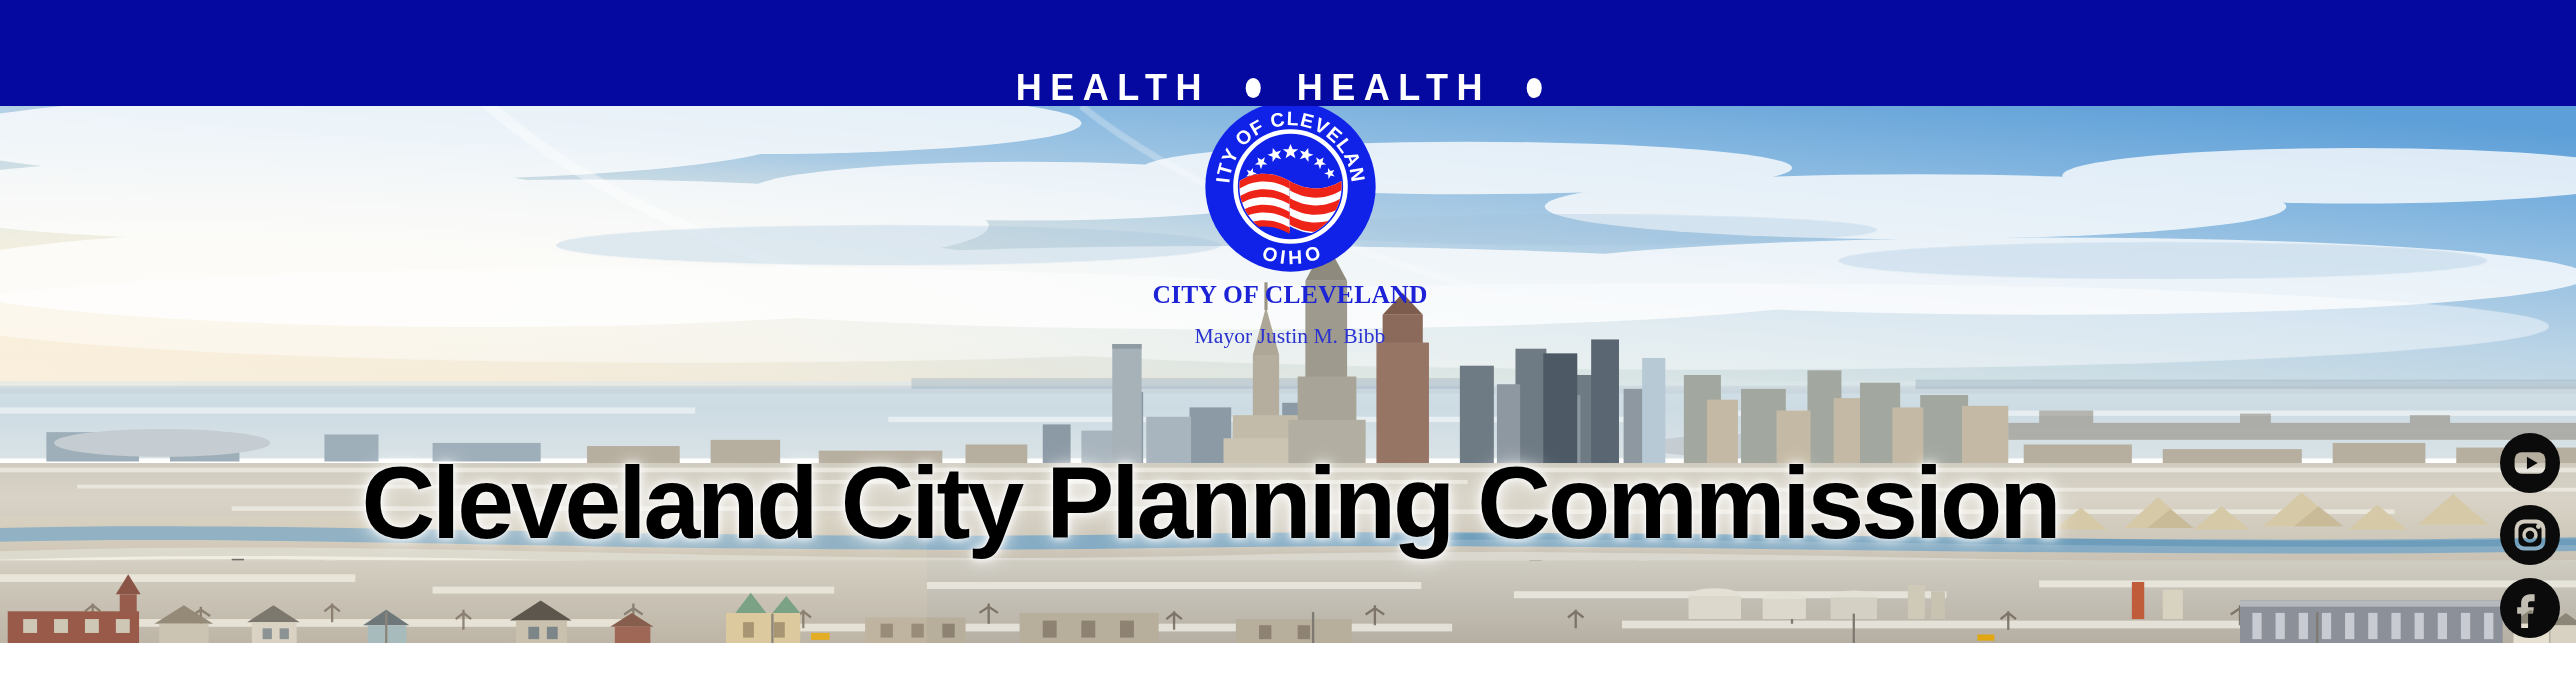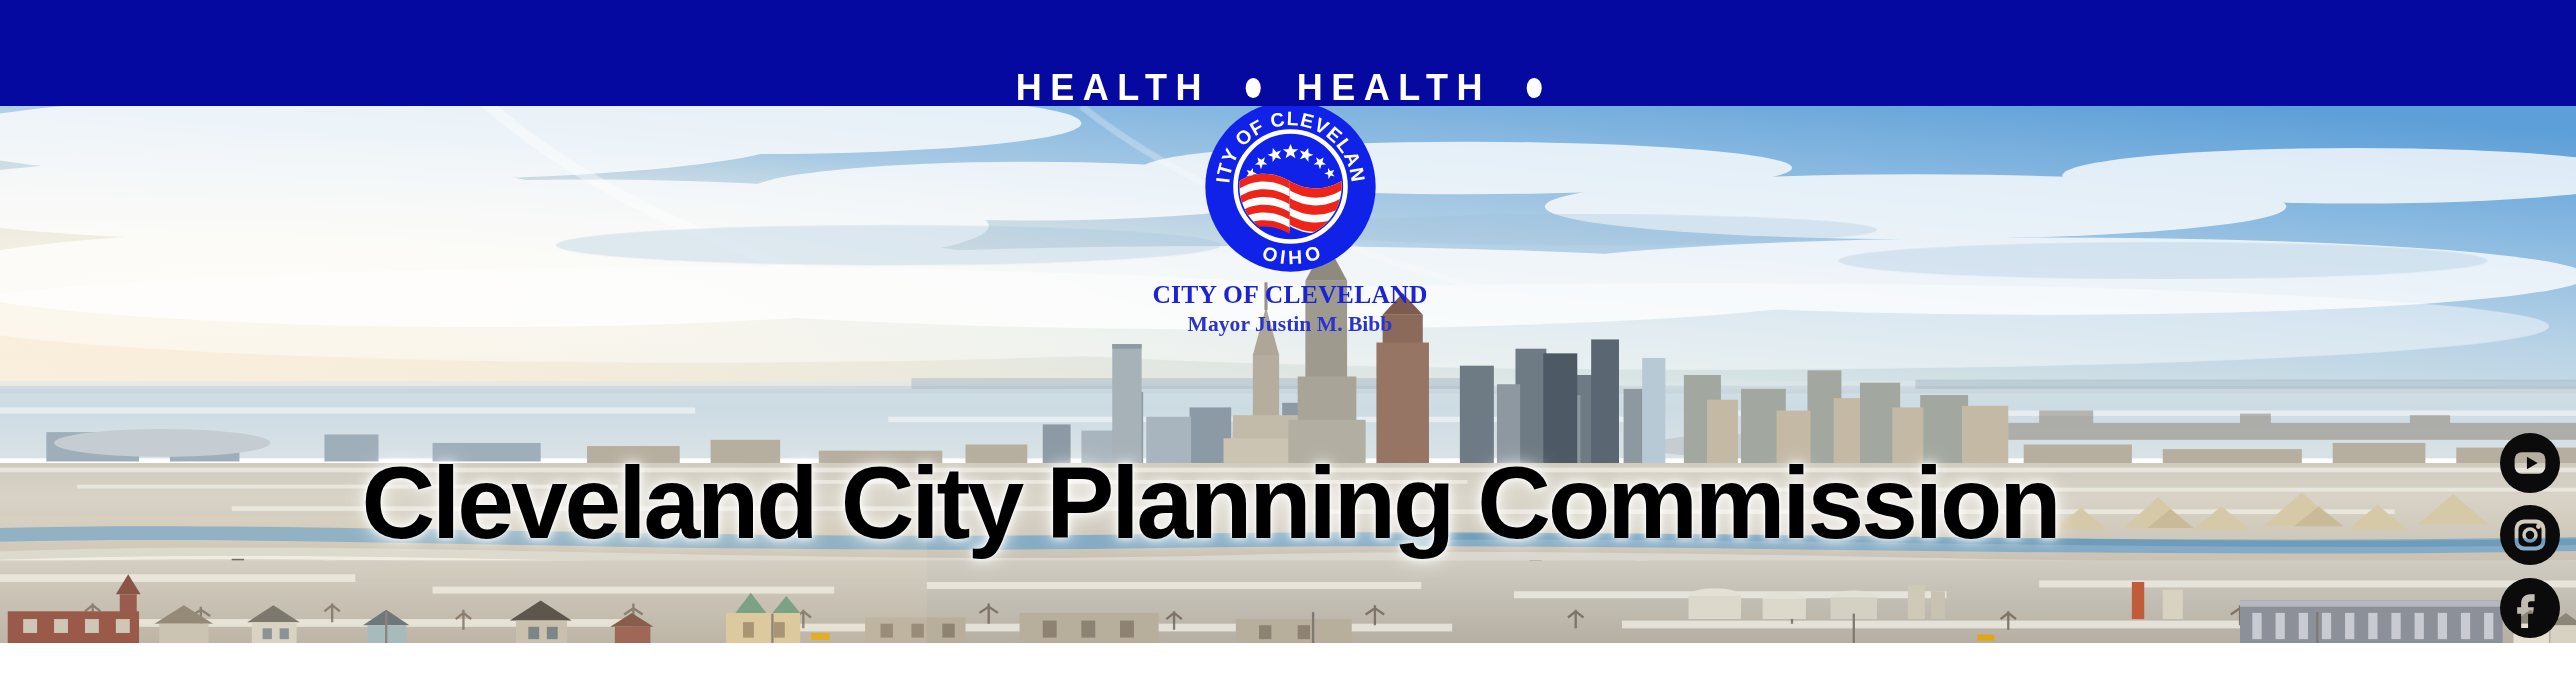--- a/index.html
+++ b/index.html
@@ -79,23 +79,23 @@
     margin-top: 7.7px;
     font-family: "Liberation Serif", serif;
     font-weight: 700;
     font-size: 25.5px;
     letter-spacing: 0.3px;
     color: #1c22d6;
     line-height: 1.05;
     white-space: nowrap;
   }
   #mayor-name {
-    margin-top: 5px;
+    margin-top: 17px;
     font-family: "Liberation Serif", serif;
-    font-weight: 700;
+    font-weight: 400;
     font-size: 21.6px;
     color: #2a33cf;
     line-height: 1.05;
     white-space: nowrap;
   }
 
   
   #main-title {
     position: absolute;
     left: 0; top: 452px;

